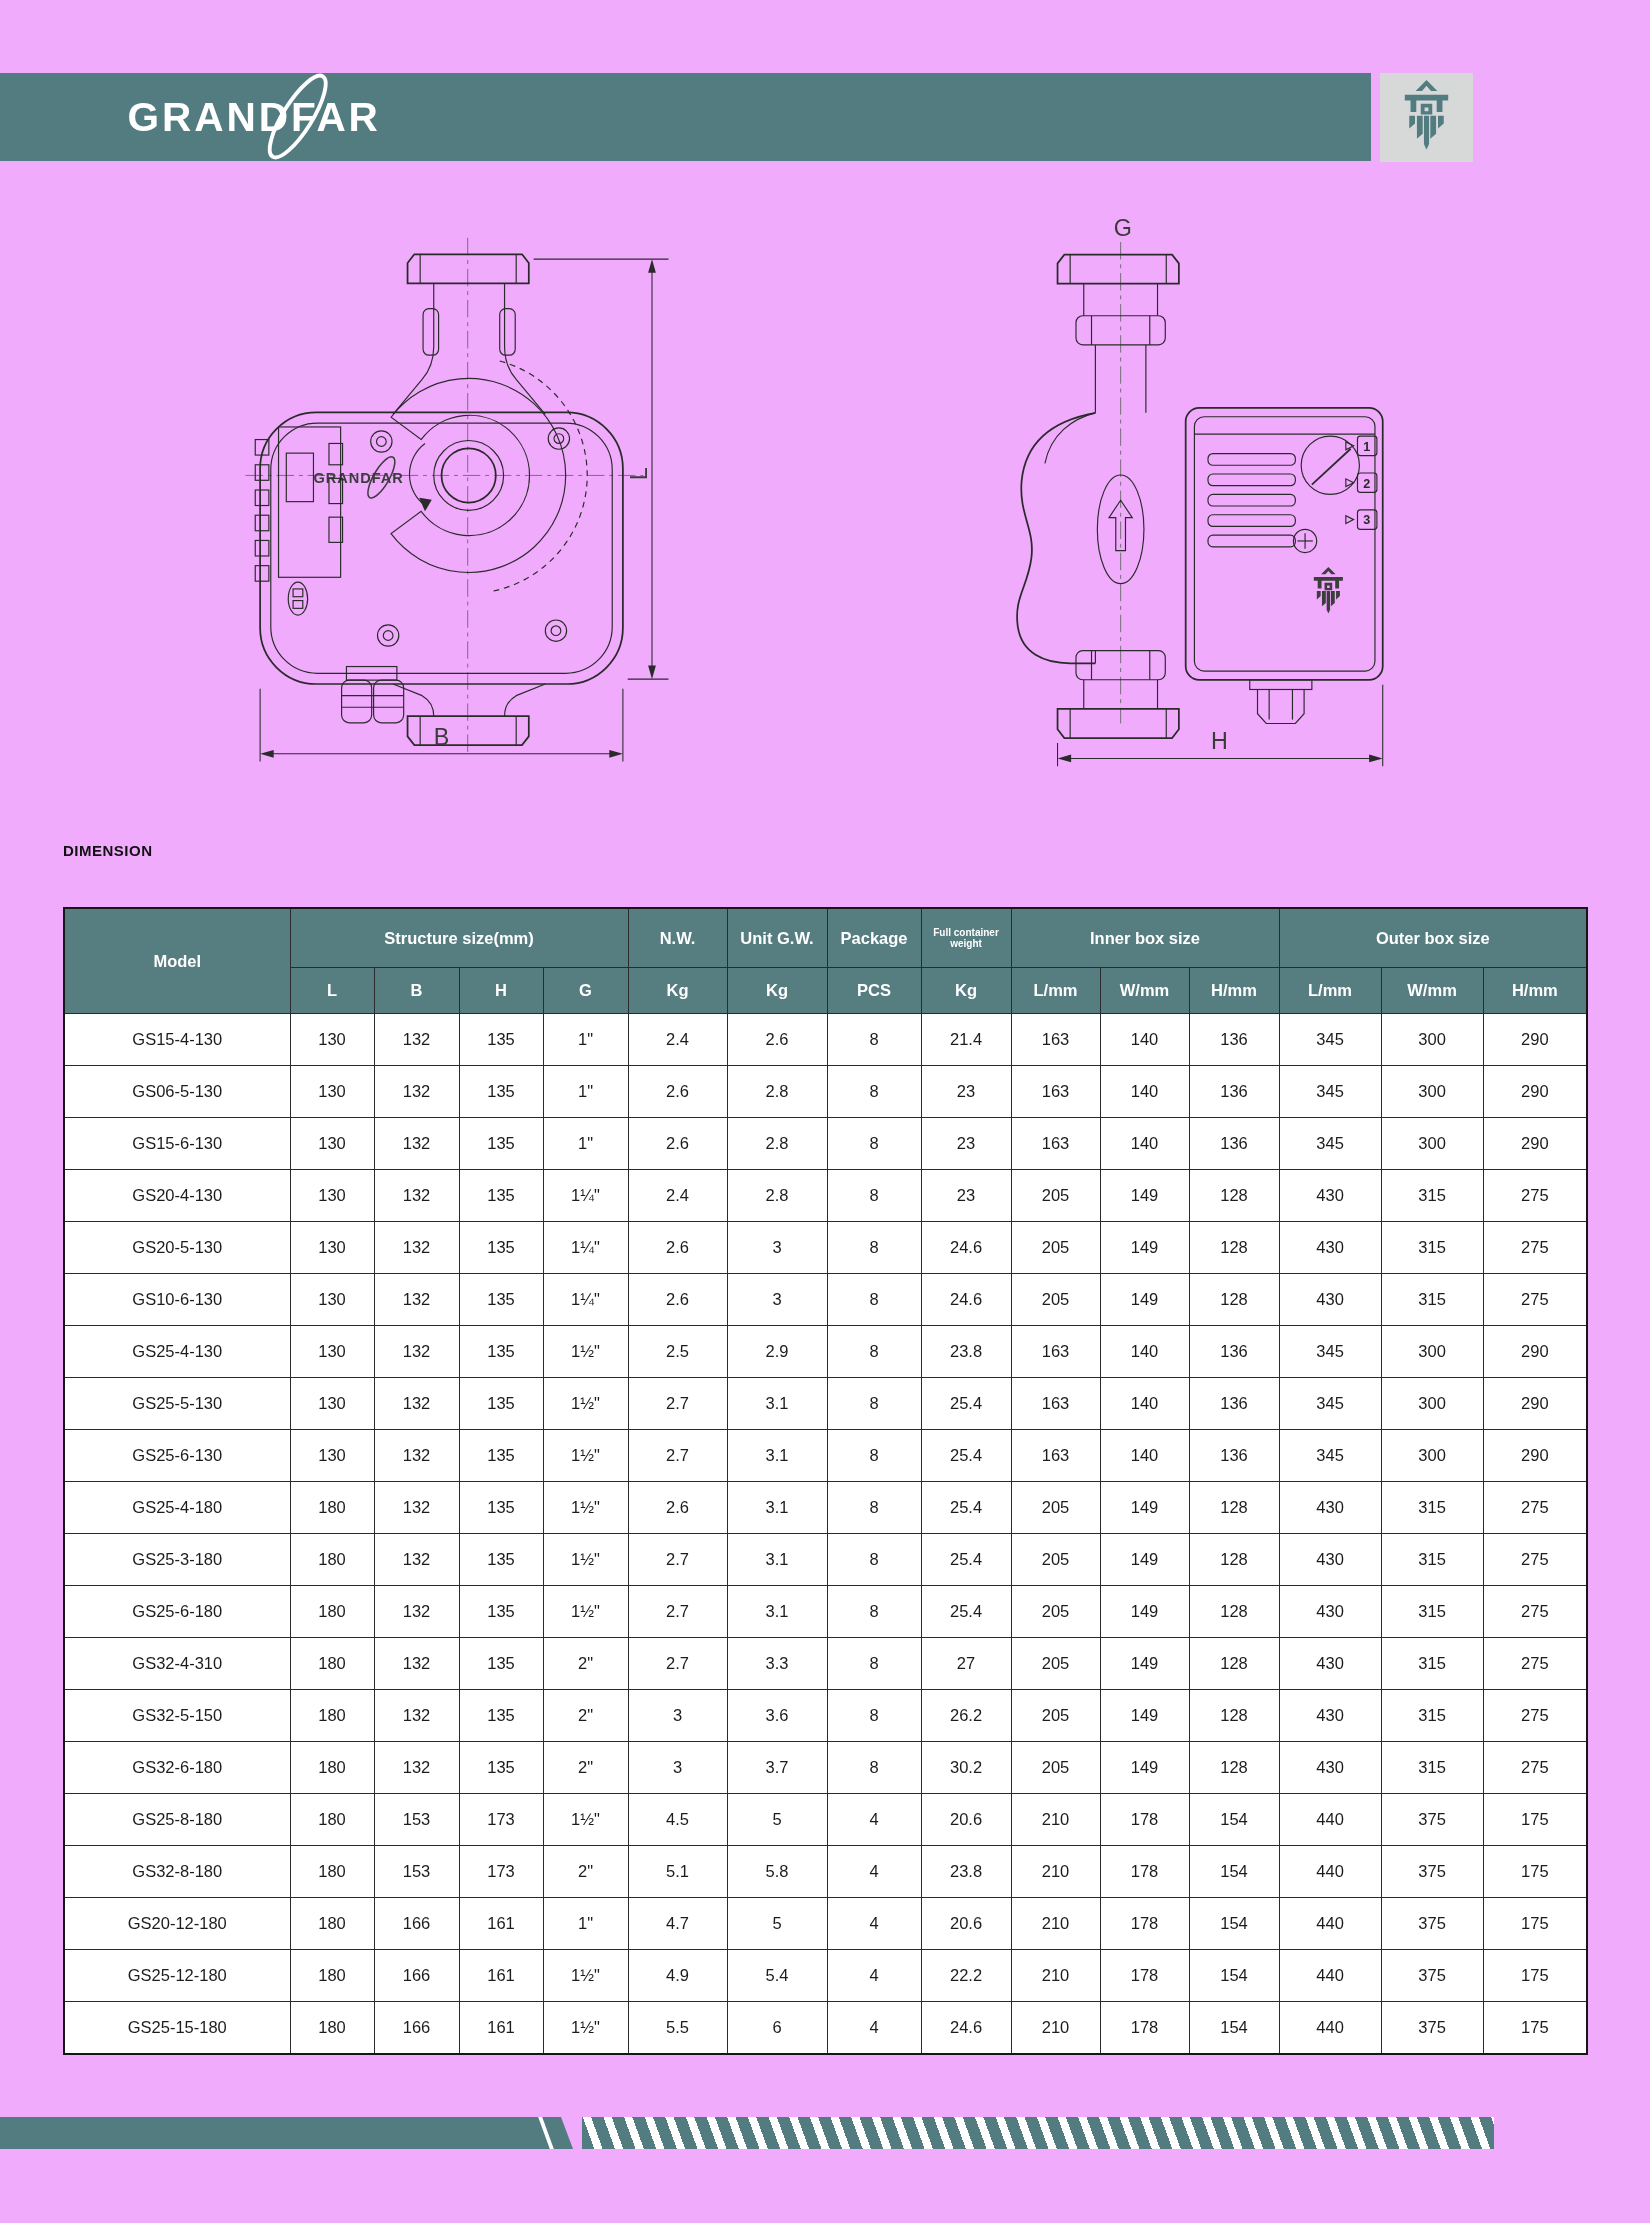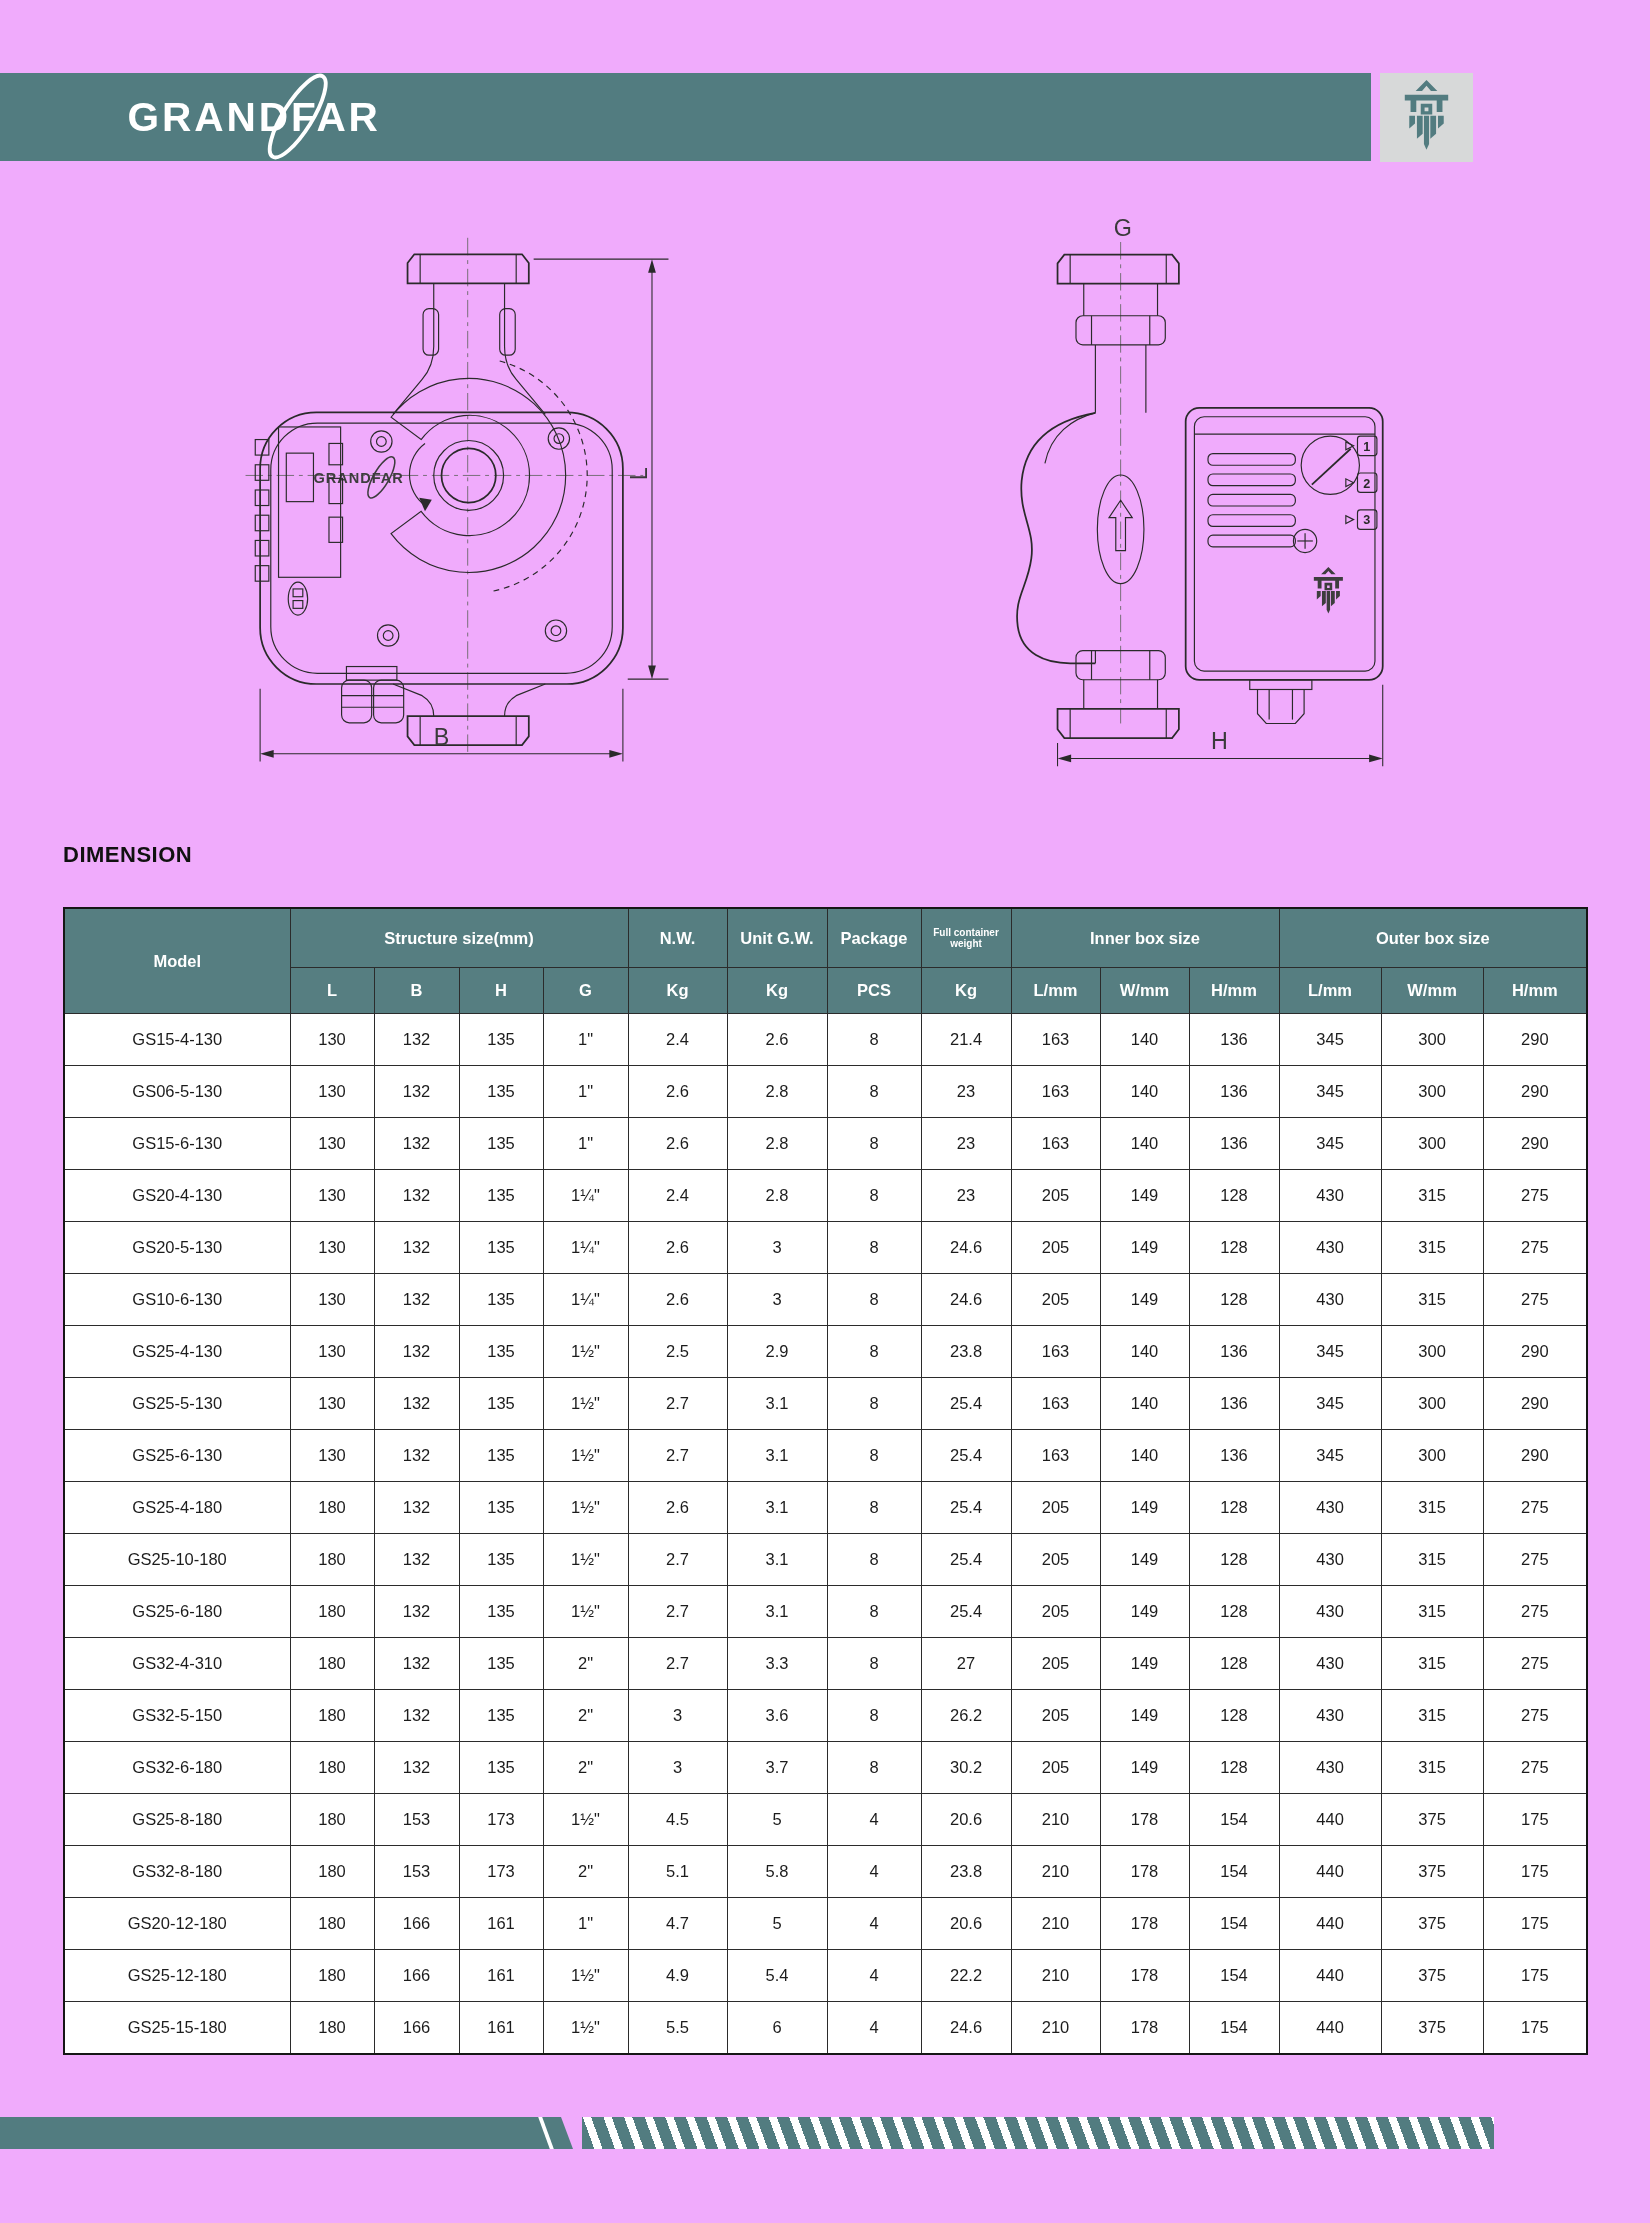--- a/index.html
+++ b/index.html
@@ -13,21 +13,21 @@
   
   .drawing{position:absolute;}
   svg .thin{fill:none;stroke:#2a2a2a;stroke-width:1.2;}
   svg .thick{fill:none;stroke:#2a2a2a;stroke-width:1.8;}
   svg .cline{fill:none;stroke:#666;stroke-width:0.9;stroke-dasharray:18 5 4 5;}
   svg .dim{fill:none;stroke:#2a2a2a;stroke-width:1.1;}
   svg .arrow{fill:#2a2a2a;stroke:none;}
   svg .dimtext{fill:#3a3a3a;font-size:24px;font-family:"Liberation Sans",sans-serif;}
 
   
-  .section-title{position:absolute;left:63px;top:842px;font-size:22px;font-weight:bold;
+  .section-title{position:absolute;left:63px;top:842px;font-size:15px;font-weight:bold;
                  color:#111;letter-spacing:0.5px;}
 
   
   table.dim{position:absolute;left:63px;top:907px;width:1525px;border-collapse:collapse;
             table-layout:fixed;border:2.9px solid #161616;}
   table.dim th,table.dim td{border:1.9px solid #2b2b2b;text-align:center;vertical-align:middle;
             padding:0;color:#1c1c1c;}
   table.dim thead th{background:#567e81;color:#ffffff;font-weight:bold;font-size:16.5px;}
   table.dim thead tr.r1 th{height:58px;margin-top:33px;}
   table.dim thead tr.r2 th{height:45px;}
@@ -465,21 +465,21 @@
           <td>8</td>
           <td>25.4</td>
           <td>205</td>
           <td>149</td>
           <td>128</td>
           <td>430</td>
           <td>315</td>
           <td>275</td>
         </tr>
         <tr>
-          <td>GS25-10-180</td>
+          <td>GS25-3-180</td>
           <td>180</td>
           <td>132</td>
           <td>135</td>
           <td>1½"</td>
           <td>2.7</td>
           <td>3.1</td>
           <td>8</td>
           <td>25.4</td>
           <td>205</td>
           <td>149</td>

